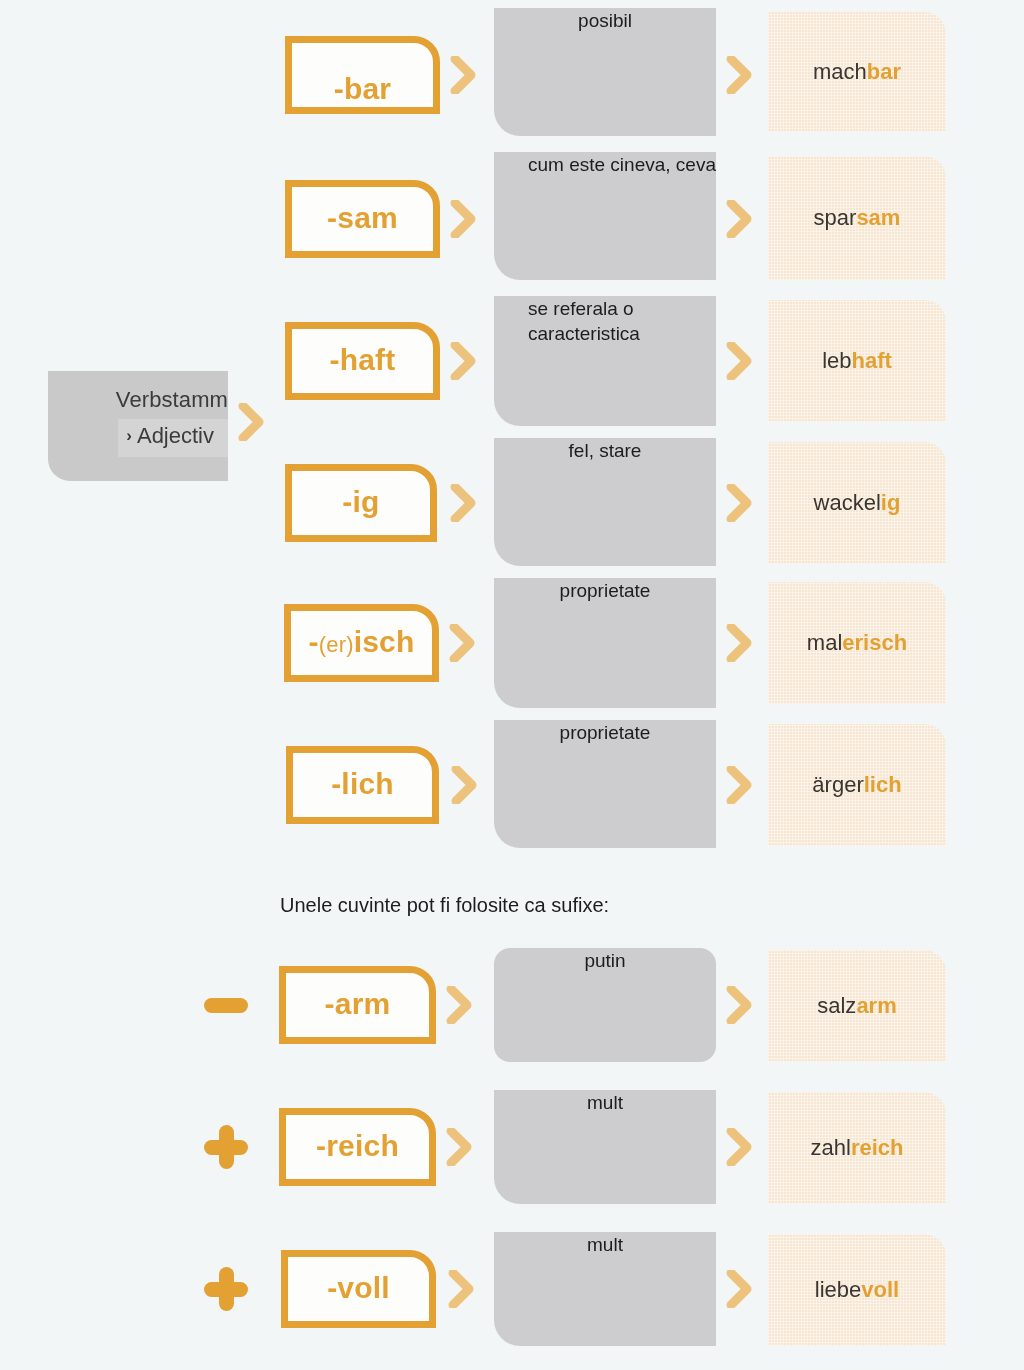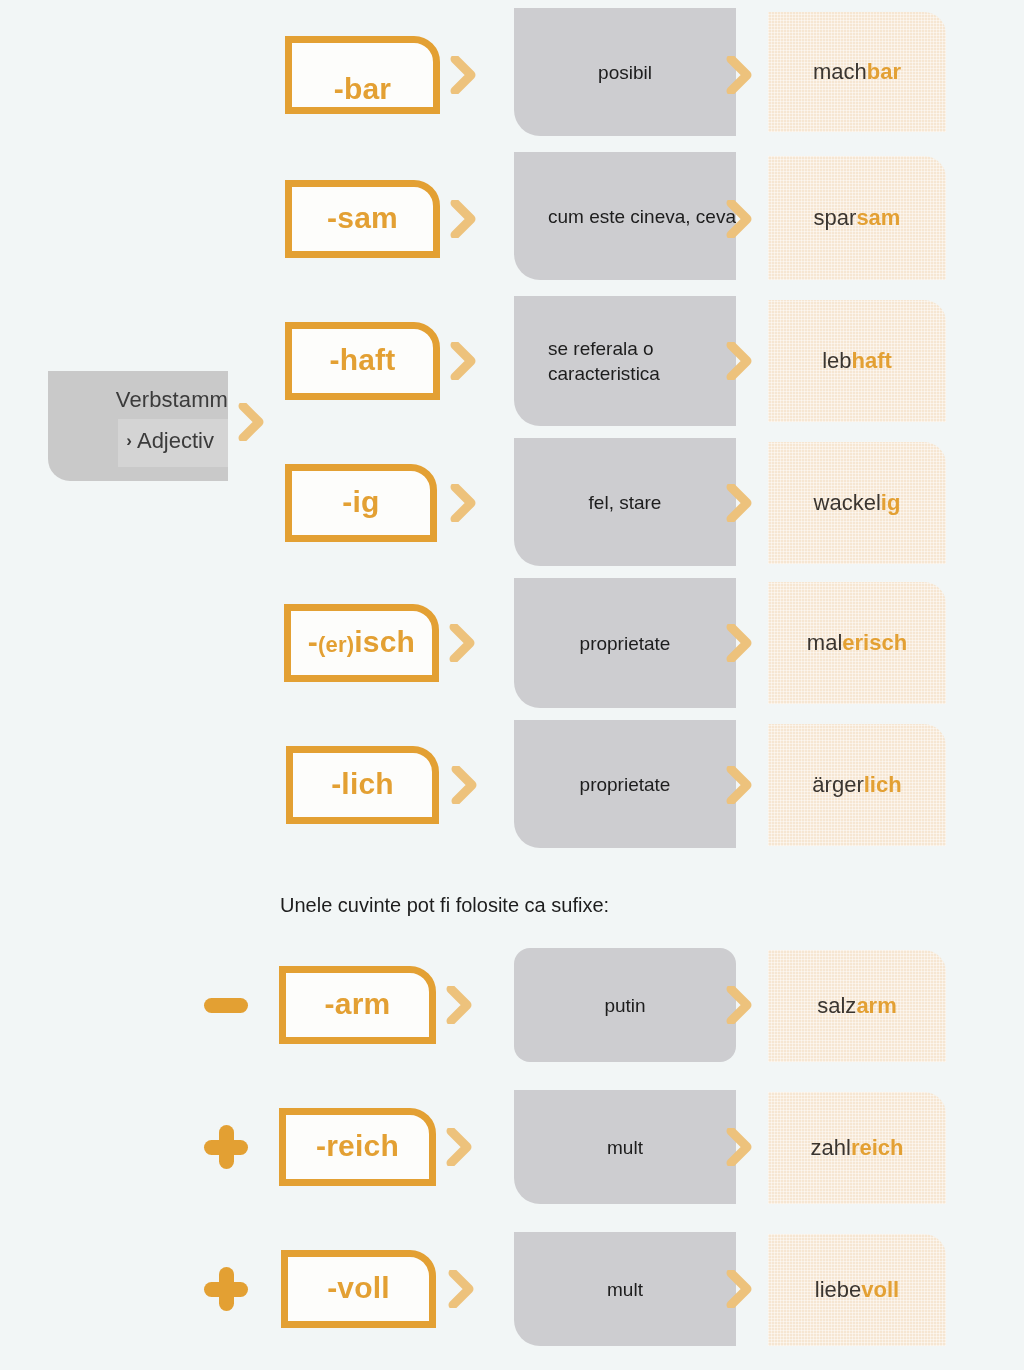--- a/index.html
+++ b/index.html
@@ -42,21 +42,21 @@
   }
   .source-line2-wrap {
     display: inline-block;
     background: #d4d4d4;
     padding: 2px 14px 4px 8px;
     margin-top: 4px;
   }
   .source-line2 {
     font-size: 22px;
     color: #3b3b3b;
-    line-height: 40px;
+    line-height: 30px;
     white-space: nowrap;
   }
   .inline-chev {
     color: #3b3b3b;
     font-weight: bold;
     font-size: 17px;
     margin-right: 5px;
     position: relative;
     top: -2px;
   }
@@ -84,33 +84,31 @@
     color: #e3a033;
     font-weight: bold;
     font-size: 30px;
     letter-spacing: .2px;
     white-space: nowrap;
     position: relative;
     top: -1px;
   }
   .suffix-text .small {
     font-size: 22px;
-    font-weight: bold;
+    font-weight: normal;
   }
 
   
   .meaning-box {
     position: absolute;
     box-sizing: border-box;
     background: #cdcdd0;
     border-radius: 0 0 0 26px;
     display: flex;
-    align-items: center;
     padding-left: 34px;
-    margin-left: 20px;
   }
   .meaning-box.center {
     justify-content: center;
     padding-left: 0;
   }
   .meaning-text {
     font-size: 19px;
     color: #1d1d1d;
     line-height: 25px;
   }

